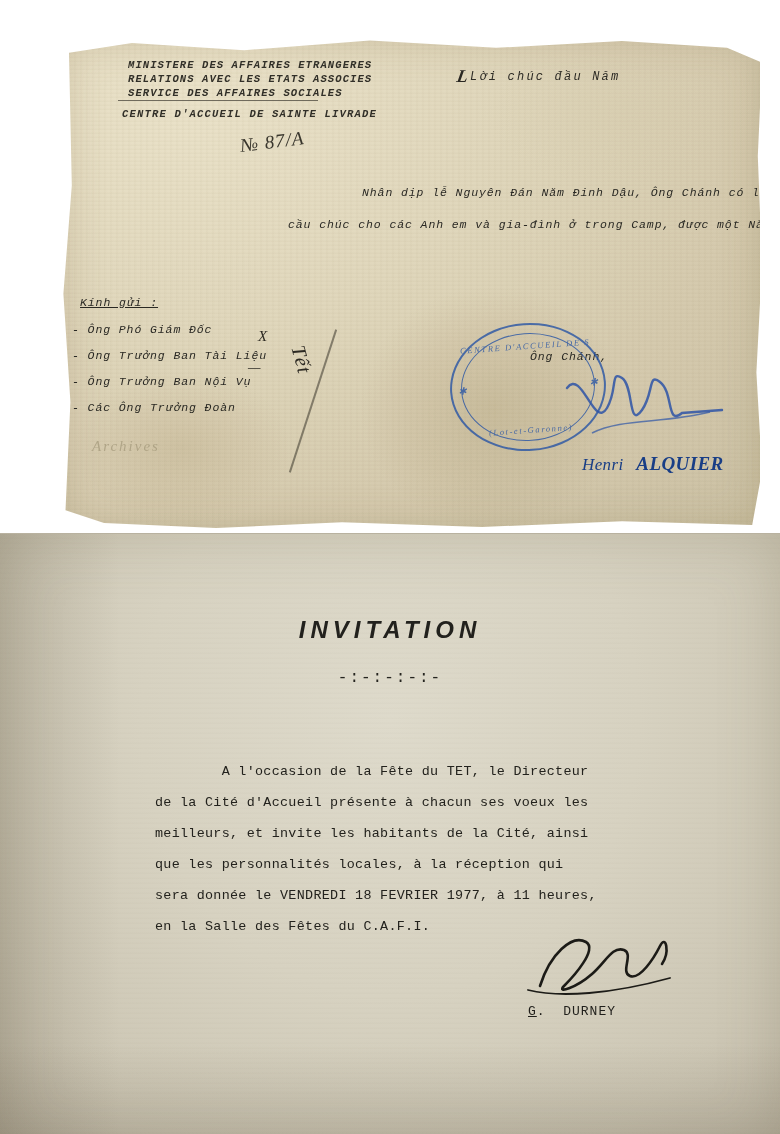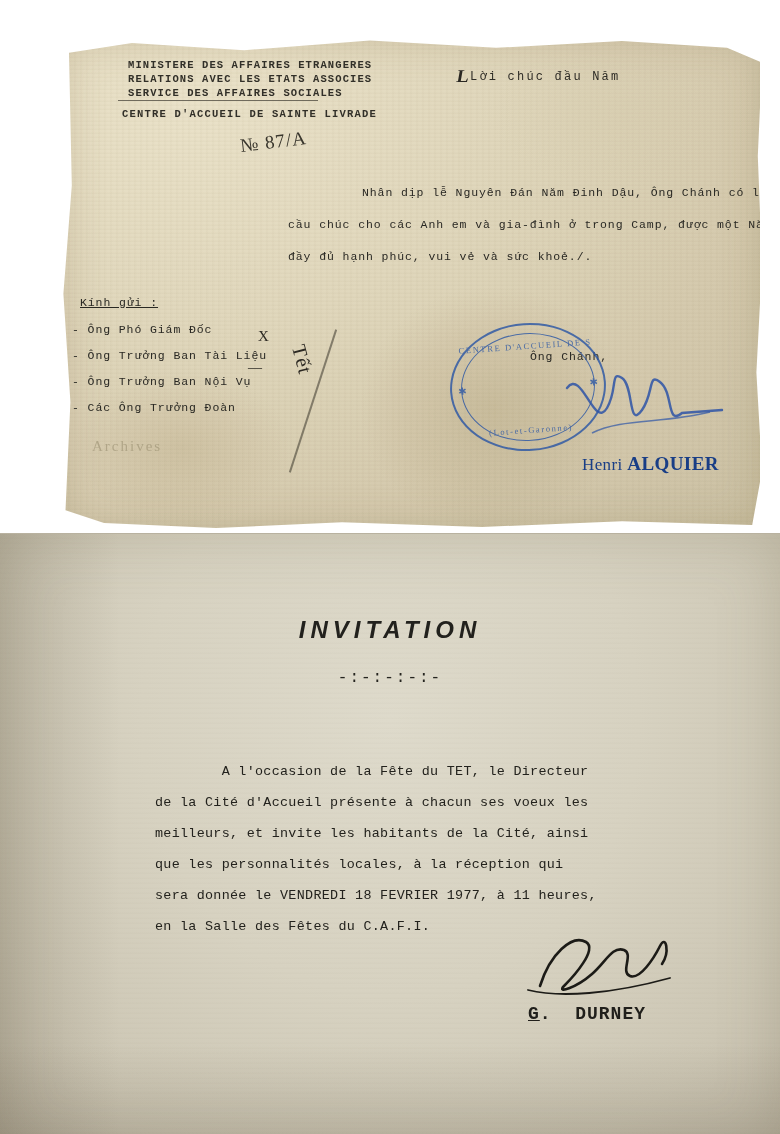--- a/index.html
+++ b/index.html
@@ -22,20 +22,21 @@
 
   
   .doc-top {
     position: absolute;
     left: 0;
     top: 0;
     width: 760px;
     height: 534px;
     background: #ffffff;
     overflow: hidden;
+    font-style: italic;
   }
   .doc-top-paper {
     position: absolute;
     left: 62px;
     top: 38px;
     width: 700px;
     height: 492px;
     background:
       radial-gradient(ellipse at 18% 12%, #e8e0c8 0%, #ded5bb 38%, #d3c9ad 70%, #c9bfa2 100%);
     box-shadow: inset 0 0 40px rgba(140,120,80,0.30);
@@ -157,21 +158,21 @@
 
   .sig-name {
     position: absolute;
     left: 520px;
     top: 415px;
     font-family: "Liberation Serif", serif;
     font-size: 17px;
     color: #1b3f86;
     letter-spacing: 0.4px;
   }
-  .sig-name b { font-size: 19px; }
+  .sig-name b { font-size: 19px; margin-left: 8px; }
   .sig-role {
     position: absolute;
     left: 518px;
     top: 438px;
     font-family: "Liberation Serif", serif;
     font-size: 10.5px;
     color: #24519b;
     text-align: right;
     width: 160px;
     line-height: 13px;
@@ -287,22 +288,22 @@
     line-height: 31px;
     color: #23221d;
     letter-spacing: 0.3px;
     white-space: pre-wrap;
   }
   .inv-signer {
     position: absolute;
     left: 528px;
     top: 470px;
     font-family: "Liberation Mono", monospace;
-    font-size: 18px;
-    font-weight: 700;
+    font-size: 13px;
+    font-weight: 400;
     color: #201f1b;
     letter-spacing: 1px;
   }
   .inv-signer .u { text-decoration: underline; }
   .sig-svg {
     position: absolute;
     left: 520px;
     top: 390px;
     width: 180px;
     height: 80px;
@@ -352,21 +353,20 @@
 
       <div class="typed hdr-center">CENTRE D'ACCUEIL DE SAINTE LIVRADE</div>
 
       <div class="greet-n">L</div>
       <div class="typed greet-title" style="left:408px;">Lời chúc đầu Năm</div>
 
       <div class="ref-no">№ 87/A</div>
 
       <div class="typed body-l1">Nhân dịp lễ Nguyên Đán Năm Đinh Dậu, Ông Chánh có lời</div>
       <div class="typed body-l2">cầu chúc cho các Anh em và gia-đình ở trong Camp, được một Năm</div>
-      <div class="typed body-l3">đầy đủ hạnh phúc, vui vẻ và sức khoẻ./.</div>
 
       <div class="typed kinh-gui">Kính gửi :</div>
       <div class="typed rec-1">- Ông Phó Giám Đốc</div>
       <div class="typed rec-2">- Ông Trưởng Ban Tài Liệu</div>
       <div class="typed rec-3">- Ông Trưởng Ban Nội Vụ</div>
       <div class="typed rec-4">- Các Ông Trưởng Đoàn</div>
 
       <div class="pen-mark pen-x1">X</div>
       <div class="pen-mark pen-dash1">—</div>
       <div class="pen-mark pen-tet">Tết</div>

